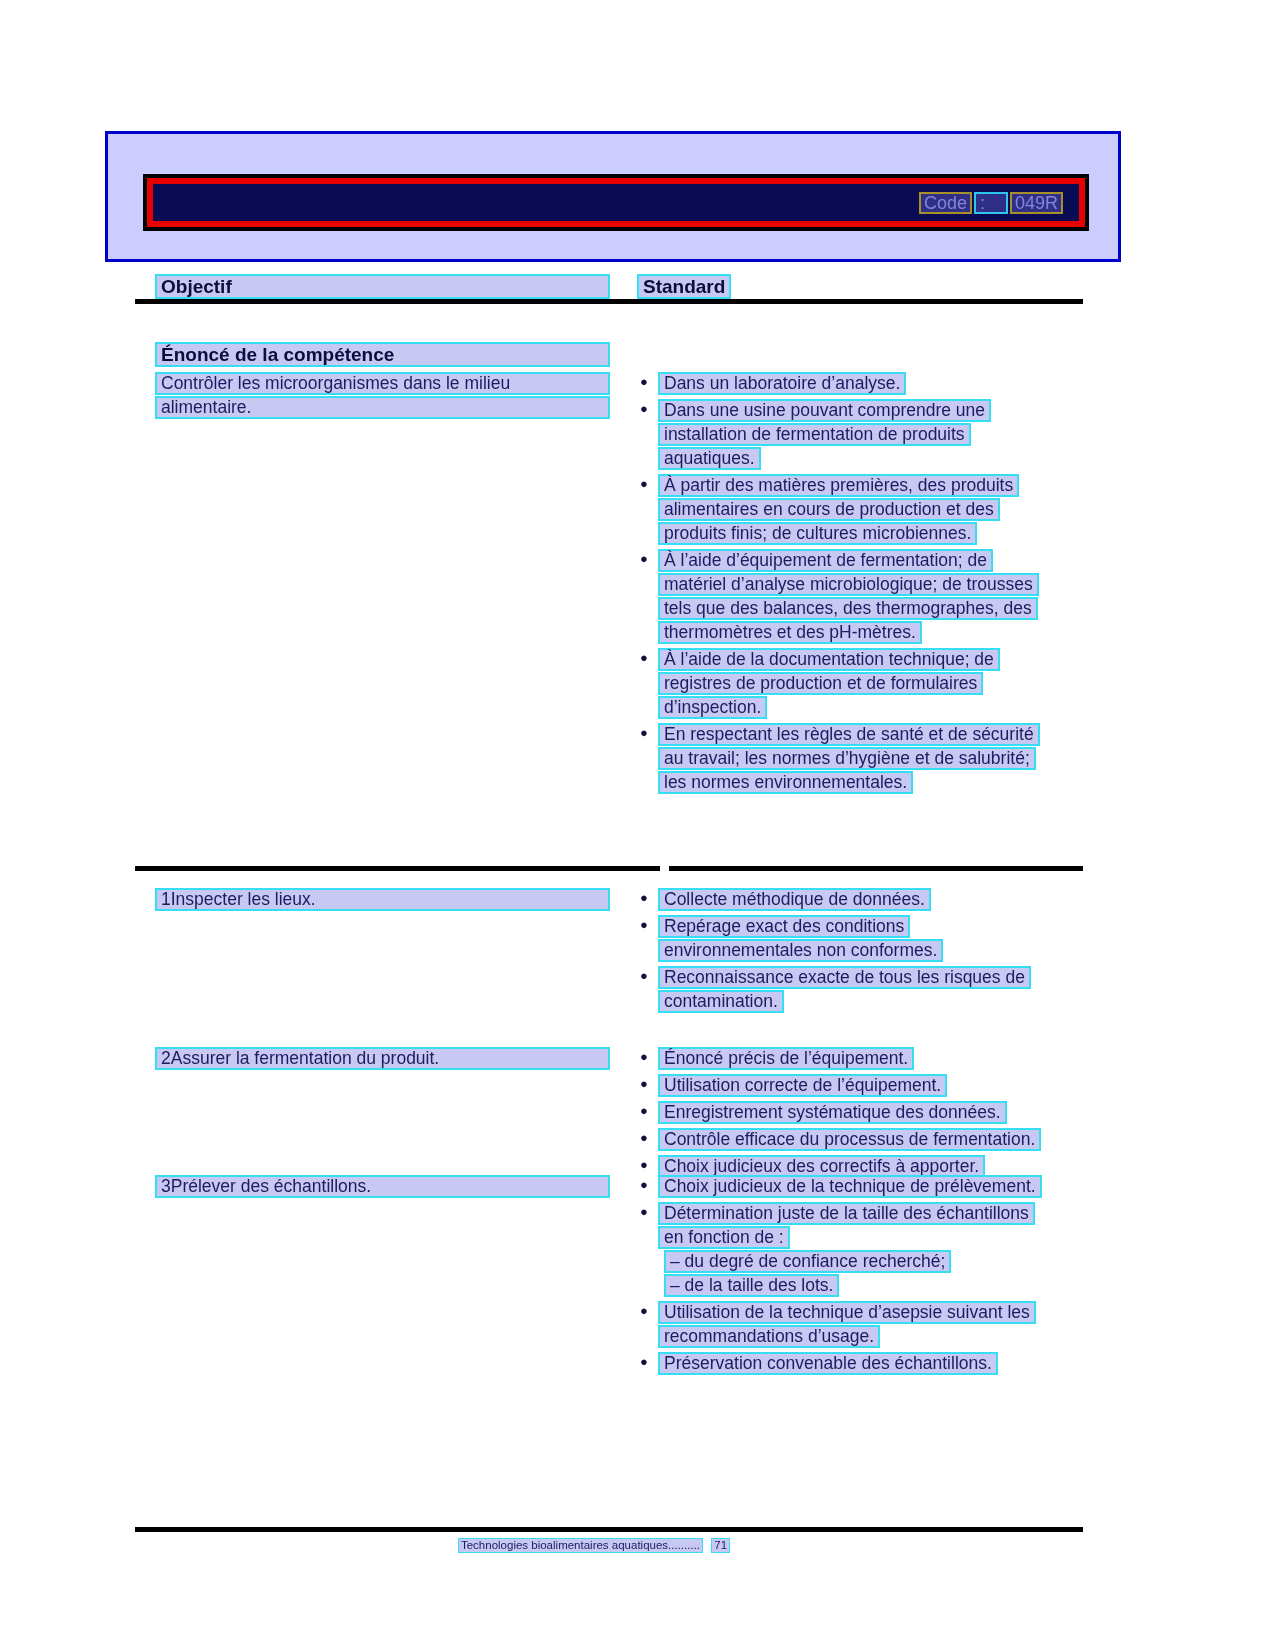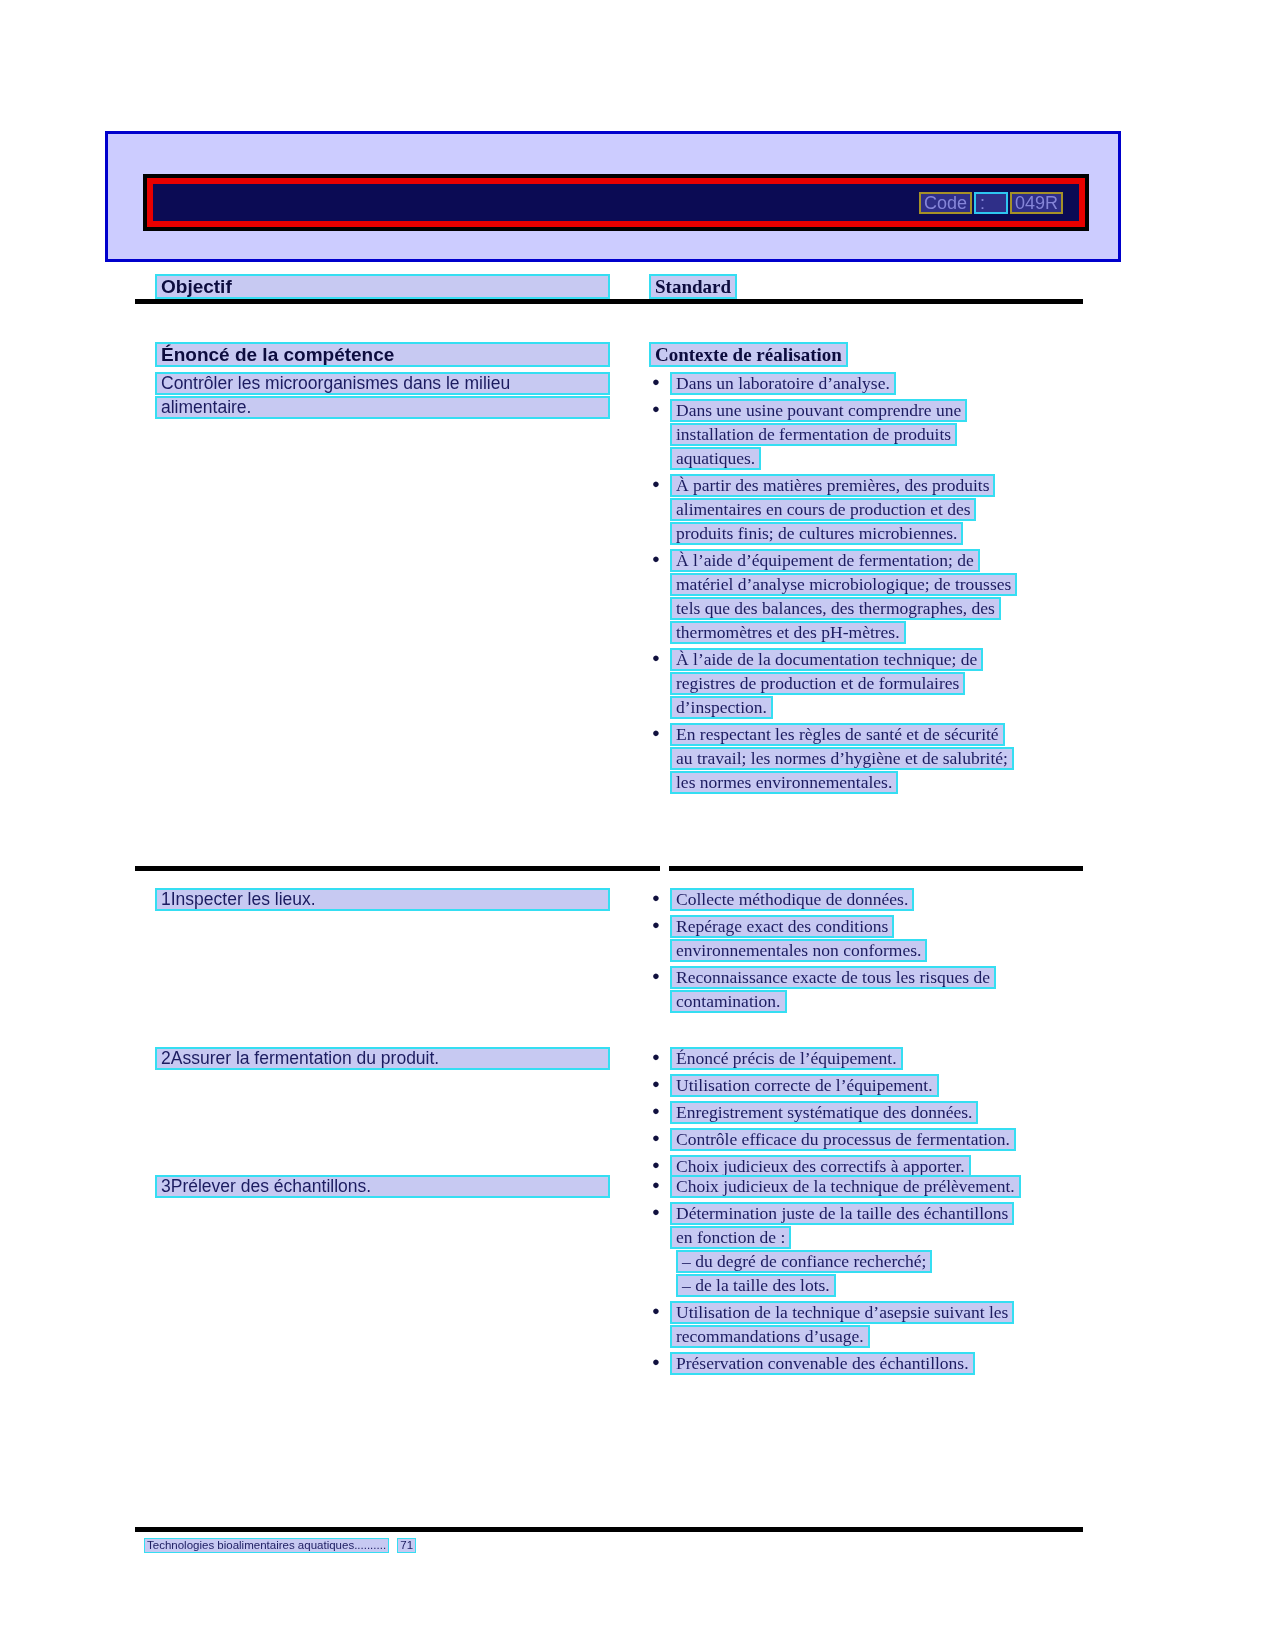--- a/index.html
+++ b/index.html
@@ -27,38 +27,38 @@
   .code-box-cyan{border:2px solid #2ec6f0;background:rgba(90,90,200,.45);padding:0 4px;min-width:34px;display:inline-block;}
 
   
   .line{display:table;white-space:nowrap;font-size:17.5px;line-height:17px;
     padding:1px 4px;border:2px solid var(--cyan);background:var(--lav);
     color:var(--ink);margin-bottom:1px;}
   .line.full{display:block;width:100%;}
   .hdr{font-weight:bold;font-size:19px;line-height:19px;color:var(--hdr-ink);}
   .fit{display:table;}
 
-  .row2{display:flex;gap:22px;}
+  .row2{display:flex;}
   .cell-l{width:455px;flex:none;}
-  .cell-r{width:450px;flex:none;margin-left:17px;font-family:Liberation Serif, serif;}
+  .cell-r{width:450px;flex:none;margin-left:27px;}
 
   .abs{position:absolute;left:155px;width:922px;}
 
   .rule{position:absolute;height:5px;background:#000;}
 
   
   .bullet{position:relative;padding-left:21px;margin-bottom:4px;}
   .dot{position:absolute;left:3px;top:2px;font-size:13px;color:#10103e;}
   .sub{margin-left:6px;}
 
   .numline{display:flex;gap:16px;}
   .numline .num{flex:none;}
 
   
-  .footer{position:absolute;left:144px;top:1538px;width:948px;text-align:left;font-size:11.5px;}
+  .footer{position:absolute;left:120px;top:1538px;width:948px;text-align:center;font-size:11.5px;}
   .f-chip{display:inline-block;border:1px solid var(--cyan);background:var(--lav);
     color:var(--ink);padding:0 2px;line-height:13px;}
   .f-page{margin-left:5px;}
 </style>
 </head>
 <body>
 
 <div class="page">
 
   <div class="banner">
@@ -78,23 +78,20 @@
     <div class="cell-r">
       <span class="line fit hdr">Standard</span>
     </div>
   </div>
   <div class="rule" style="left:135px;top:299px;width:948px"></div>
 
   <div class="abs row2" style="top:342px">
     <div class="cell-l">
       <span class="line full hdr">Énoncé de la compétence</span>
     </div>
-    <div class="cell-r">
-      <span class="line fit hdr">Contexte de réalisation</span>
-    </div>
   </div>
 
   <div class="abs row2" style="top:372px">
     <div class="cell-l" id="competence-lines">
         <span class="line full">Contrôler les microorganismes dans le milieu</span>
         <span class="line full">alimentaire.</span>
       </div>
     <div class="cell-r" id="ctx-bullets">
         <div class="bullet">
           <span class="dot">●</span>

